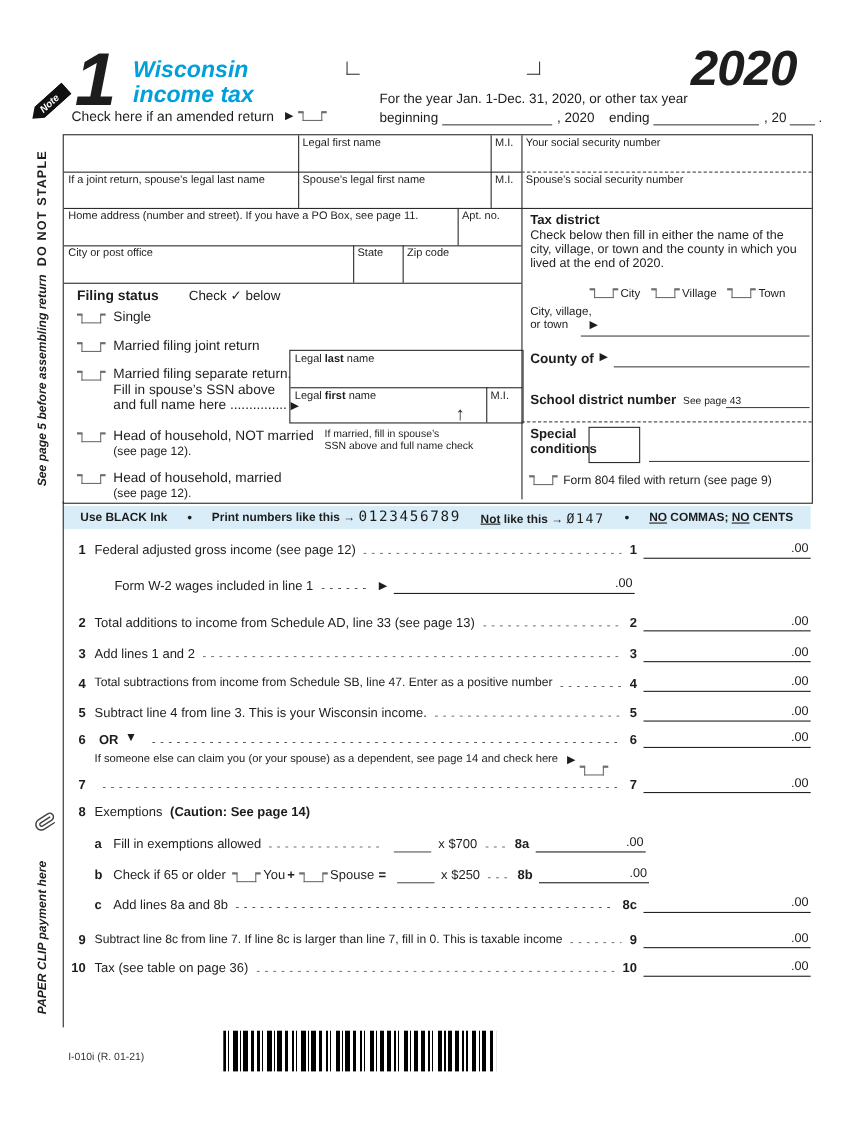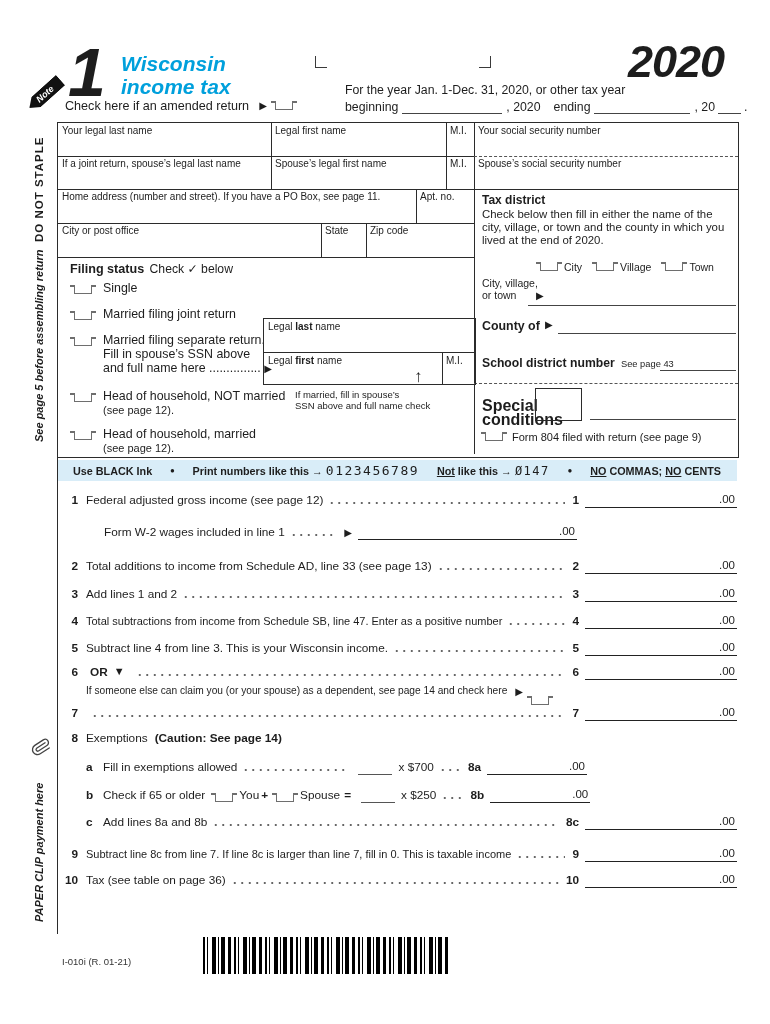--- a/index.html
+++ b/index.html
@@ -130,37 +130,36 @@
     <div class="hl" style="left:0;top:33px;width:416px"></div>
     <div class="hld" style="left:416px;top:33px;width:264px"></div>
     <div class="hl" style="left:0;top:66px;width:680px"></div>
     <div class="vl" style="left:358px;top:66px;height:34px"></div>
     <div class="hl" style="left:0;top:100px;width:416px"></div>
     <div class="vl" style="left:263px;top:100px;height:34px"></div>
     <div class="vl" style="left:308px;top:100px;height:34px"></div>
     <div class="hl" style="left:0;top:134px;width:416px"></div>
     <div class="hld" style="left:416px;top:260px;width:264px"></div>
 
-    <div class="cell" style="left:0;top:0;width:213px;height:33px"><span>Your legal last name</span></div>
     <div class="cell" style="left:213px;top:0;width:175px;height:33px"><span>Legal first name</span></div>
     <div class="cell" style="left:388px;top:0;width:28px;height:33px"><span>M.I.</span></div>
     <div class="cell" style="left:416px;top:0;width:264px;height:33px"><span>Your social security number</span></div>
     <div class="cell" style="left:0;top:33px;width:213px;height:33px"><span>If a joint return, spouse’s legal last name</span></div>
     <div class="cell" style="left:213px;top:33px;width:175px;height:33px"><span>Spouse’s legal first name</span></div>
     <div class="cell" style="left:388px;top:33px;width:28px;height:33px"><span>M.I.</span></div>
     <div class="cell" style="left:416px;top:33px;width:264px;height:33px"><span>Spouse’s social security number</span></div>
     <div class="cell" style="left:0;top:66px;width:358px;height:34px"><span>Home address (number and street). If you have a PO Box, see page 11.</span></div>
     <div class="cell" style="left:358px;top:66px;width:58px;height:34px"><span>Apt. no.</span></div>
     <div class="cell" style="left:0;top:100px;width:263px;height:34px"><span>City or post office</span></div>
     <div class="cell" style="left:263px;top:100px;width:45px;height:34px"><span>State</span></div>
     <div class="cell" style="left:308px;top:100px;width:108px;height:34px"><span>Zip code</span></div>
 
     <div class="abs" style="left:12px;top:139px;font-size:12.2px">
       <span class="bold" style="font-size:12.6px">Filing status</span>
-      <span style="margin-left:2px">Check</span>
+      <span style="margin-left:24px">Check</span>
       <span>✓</span>
       <span>below</span>
     </div>
 
     <div class="opt" style="left:16px;top:158px">
       <span class="cb"></span>
       <span>Single</span>
     </div>
     <div class="opt" style="left:16px;top:184px">
       <span class="cb"></span>
@@ -232,21 +231,21 @@
       <span>or town</span>
     </div>
     <div class="abs arrow" style="left:478px;top:167px">▶</div>
     <div class="abs fill" style="left:470px;top:168px;width:208px;height:14px"></div>
     <div class="abs bold" style="left:424px;top:196px;font-size:12.4px">County of</div>
     <div class="abs arrow" style="left:487px;top:196px">▶</div>
     <div class="abs fill" style="left:500px;top:196px;width:178px;height:14px"></div>
     <div class="abs bold" style="left:424px;top:233px;font-size:12.2px">School district number</div>
     <div class="abs" style="left:563px;top:236px;font-size:9.3px">See page 43</div>
     <div class="abs fill" style="left:602px;top:234px;width:76px;height:13px"></div>
-    <div class="abs bold" style="left:424px;top:276px;font-size:16px;line-height:14px">
+    <div class="abs bold" style="left:424px;top:264px;font-size:12px;line-height:14px">
       <span>Special</span><br>
       <span>conditions</span>
     </div>
     <div class="abs" style="left:477px;top:265px;width:45px;height:31px;border:1.3px solid #2b2b2b"></div>
     <div class="abs fill" style="left:532px;top:281px;width:146px;height:15px"></div>
     <div class="abs" style="left:427px;top:308px;display:flex;align-items:center;font-size:11px">
       <span class="cb"></span>
       <span style="margin-left:9px">Form 804 filed with return (see page 9)</span>
     </div>
   </div>

